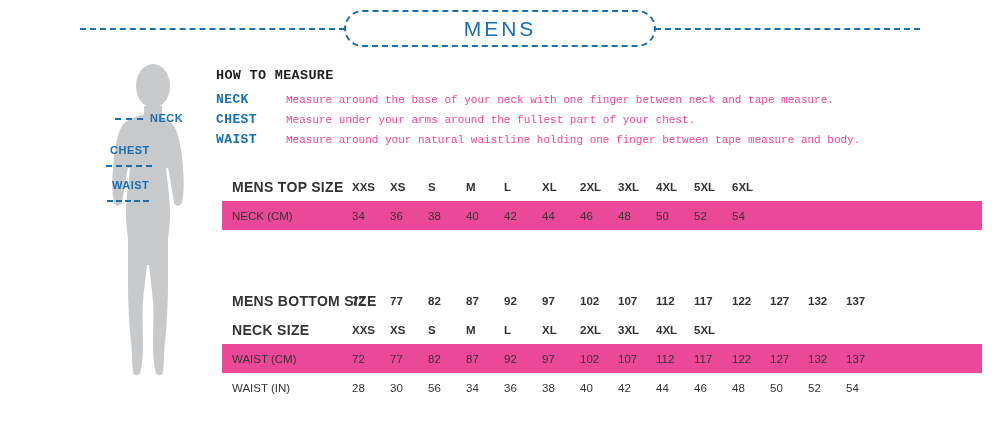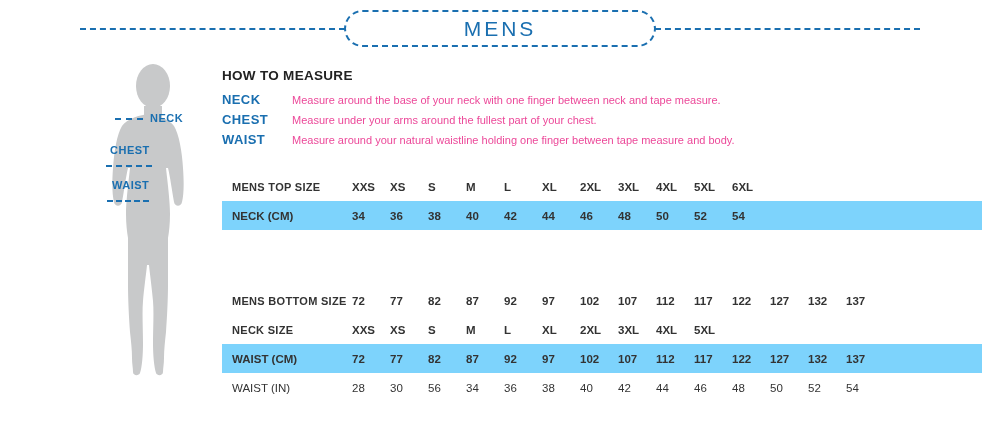--- a/index.html
+++ b/index.html
@@ -84,23 +84,24 @@
     height: 0;
     border-top: 2px dashed #1a6fb0;
   }
   .fig-dash.neck  { left: 27px; top: 58px;  width: 28px; }
   .fig-dash.chest { left: 18px; top: 105px; width: 46px; }
   .fig-dash.waist { left: 19px; top: 140px; width: 42px; }
 
   
   .howto {
     position: absolute;
-    left: 222px;
+    left: 216px;
     top: 68px;
     width: 760px;
+    font-family: Liberation Mono, monospace;
   }
   .howto-title {
     font-size: 13.5px;
     font-weight: bold;
     color: #222222;
     letter-spacing: 0.3px;
     margin-bottom: 9px;
   }
   .howto-row {
     display: flex;
@@ -137,30 +138,30 @@
   }
   td, th {
     text-align: left;
     font-size: 11.5px;
     color: #333333;
     font-weight: normal;
     padding: 0;
     height: 29px;
     vertical-align: middle;
   }
-  tr.shaded td { background: #7dd3fc; font-weight: bold; }
+  tr.shaded td { background: #ec4899; }
   tr.plain td  { background: #ffffff; }
   td.lbl {
     padding-left: 10px;
     white-space: nowrap;
   }
   th.lbl {
     padding-left: 10px;
     font-weight: bold;
-    font-size: 11px;
+    font-size: 14px;
     letter-spacing: 0.3px;
     white-space: nowrap;
   }
   td.val, th.val {
     text-align: left;
   }
   tr.headrow td, tr.headrow th { font-weight: bold; }
 </style>
 </head>
 <body>

